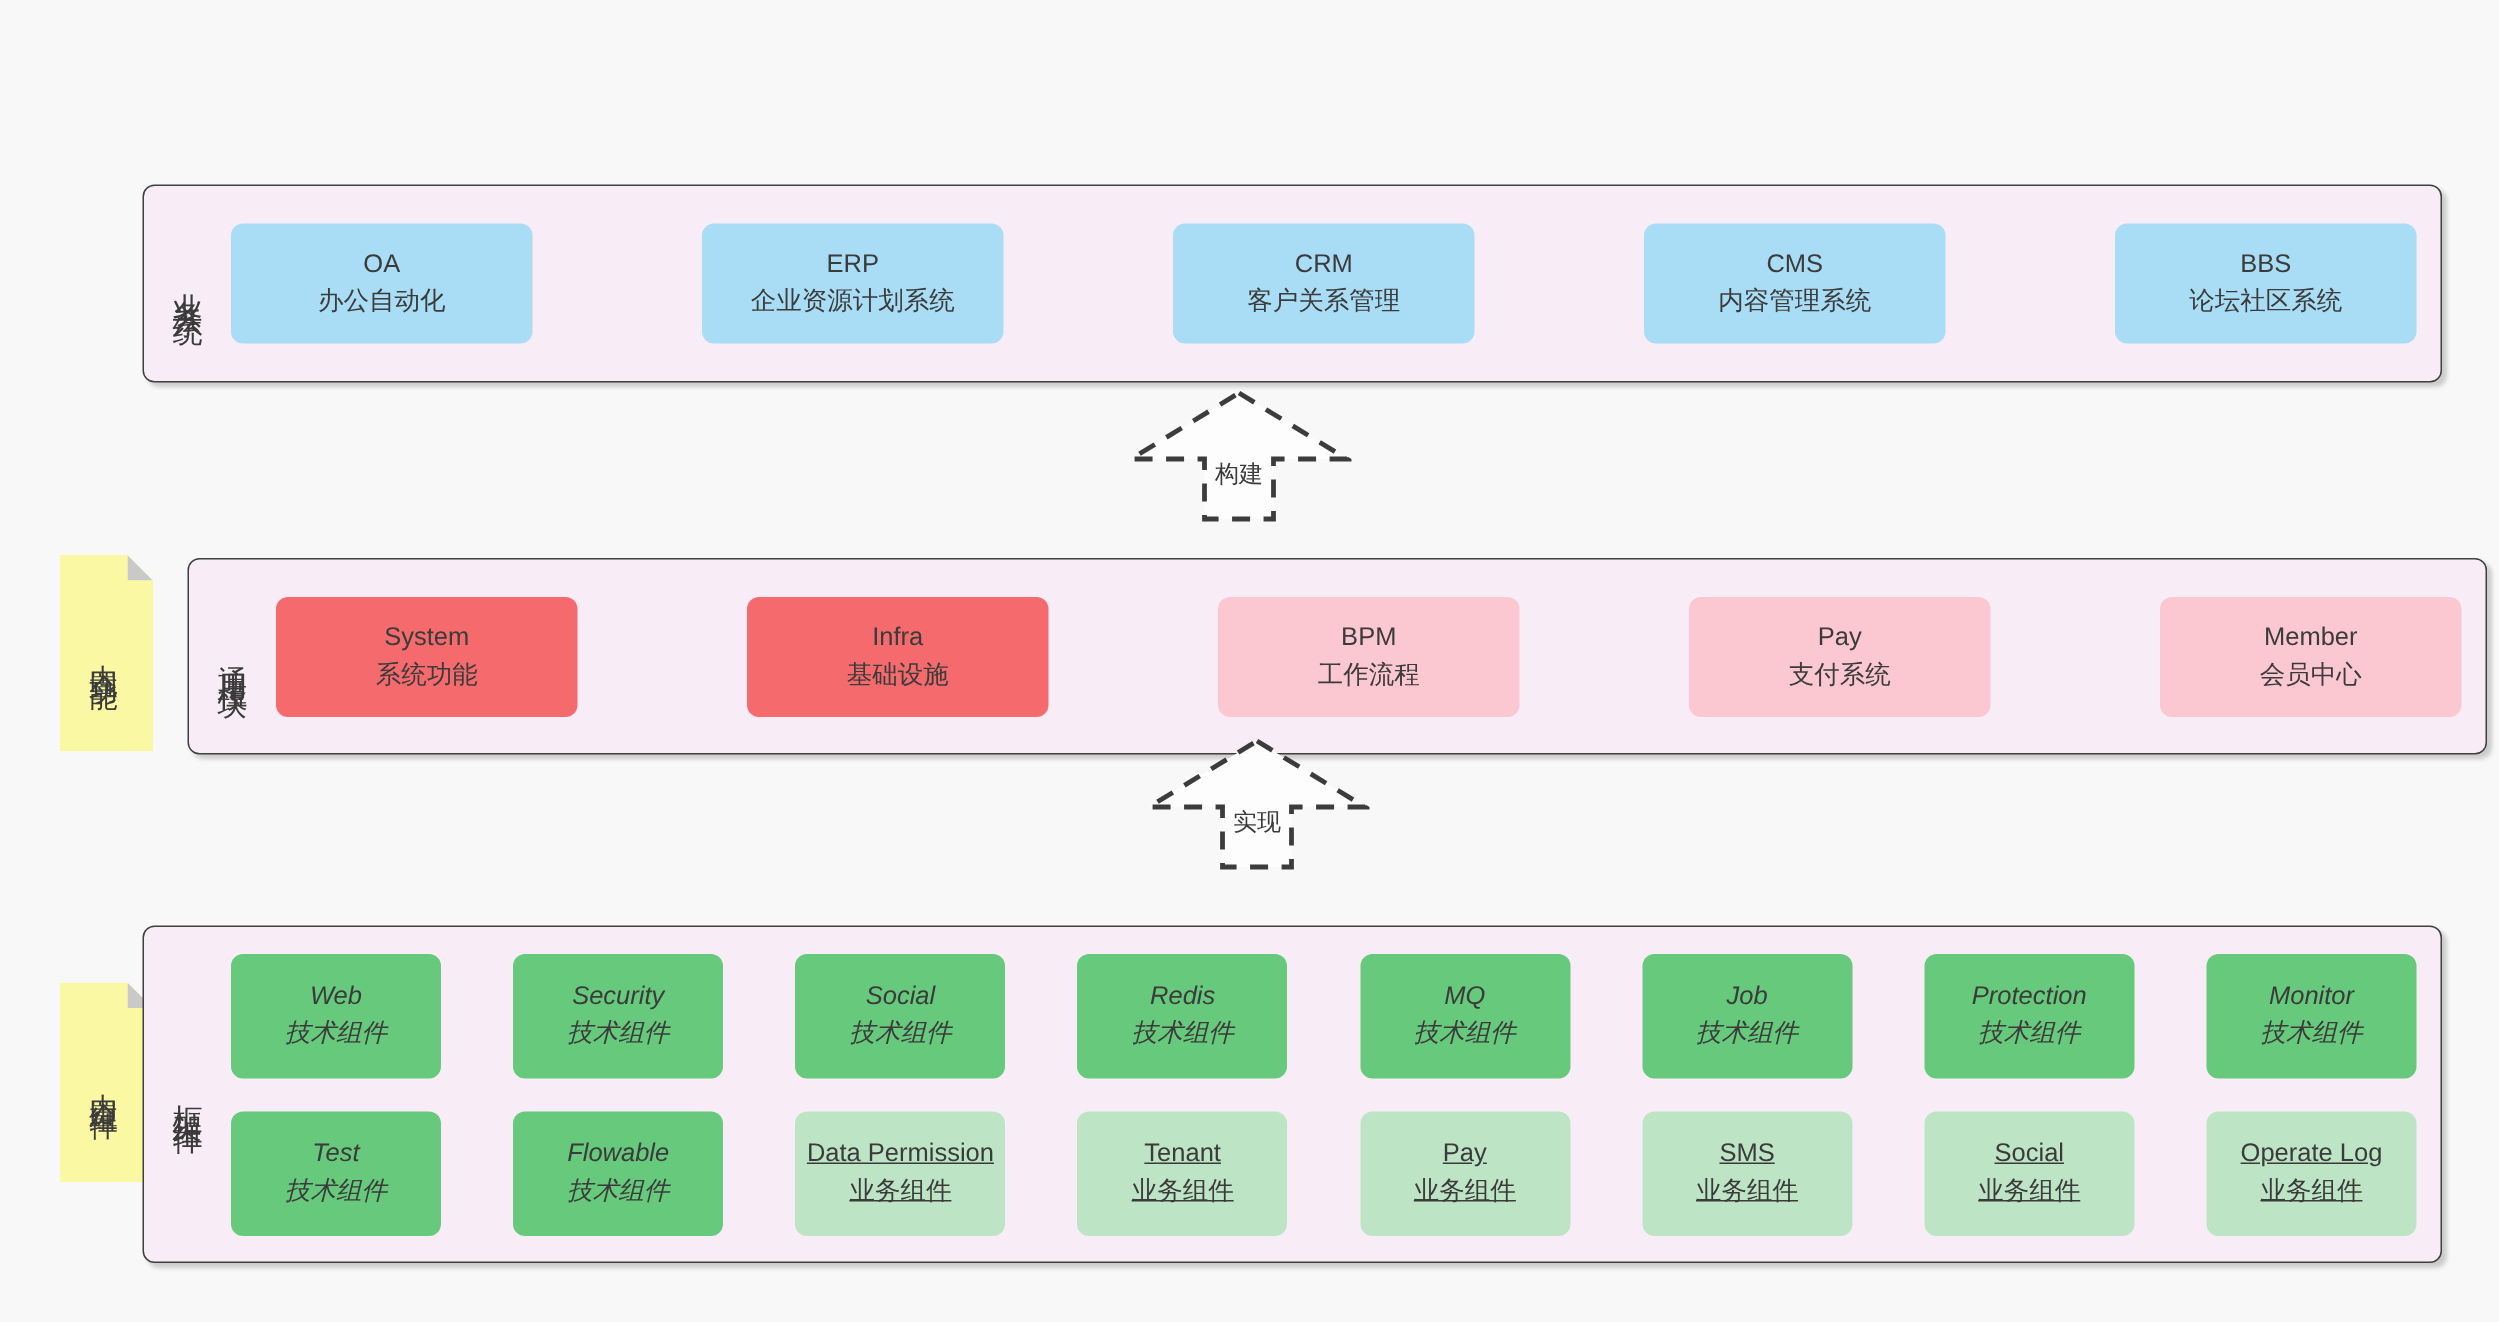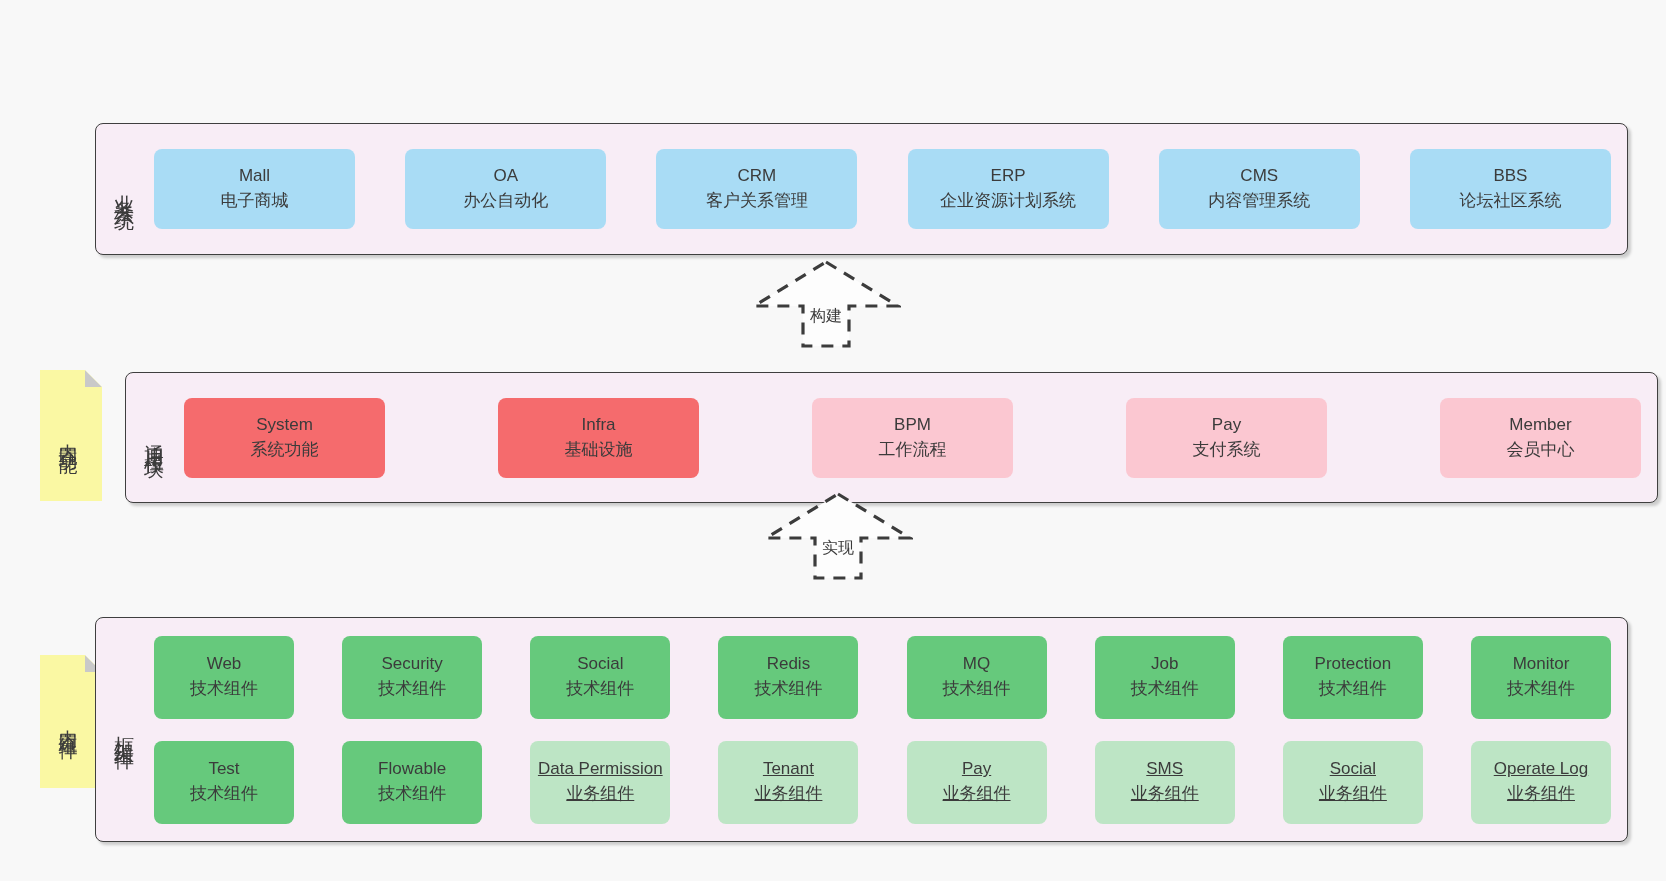--- a/index.html
+++ b/index.html
@@ -47,21 +47,21 @@
   .box{
     height:80px;width:201px;
     border-radius:8px;
     display:flex;flex-direction:column;align-items:center;justify-content:center;
     text-align:center;font-size:17px;line-height:1.45;color:var(--text);
   }
   .cols-8 .box{width:140px;height:83px;}
   .blue{background:var(--blue);}
   .red{background:var(--red);}
   .pink{background:var(--pink);justify-content:center;}
-  .green{background:var(--green);}
+  .green{background:var(--green);font-style:italic;}
   .light-green{background:var(--light-green);text-decoration:underline;}
 
   
   .sticky{
     position:absolute;left:40px;width:62px;
     background:var(--sticky-yellow);
     clip-path:polygon(0 0,calc(100% - 17px) 0,100% 17px,100% 100%,0 100%);
     z-index:0;
     display:flex;align-items:center;justify-content:center;
   }
@@ -104,34 +104,30 @@
       <polygon points="0,0 17,17 0,17" fill="#c9c9c9"></polygon>
     </svg>
     <span class="sticky-text">内置组件</span>
   </div>
 
   <section class="panel panel-business">
     <div class="side-label">业务系统</div>
     <div class="rows">
       <div class="row cols-6">
         <div class="box blue">
-          <span>Mall</span>
-          <span>电子商城</span>
-        </div>
-        <div class="box blue">
           <span>OA</span>
           <span>办公自动化</span>
         </div>
         <div class="box blue">
+          <span>ERP</span>
+          <span>企业资源计划系统</span>
+        </div>
+        <div class="box blue">
           <span>CRM</span>
           <span>客户关系管理</span>
-        </div>
-        <div class="box blue">
-          <span>ERP</span>
-          <span>企业资源计划系统</span>
         </div>
         <div class="box blue">
           <span>CMS</span>
           <span>内容管理系统</span>
         </div>
         <div class="box blue">
           <span>BBS</span>
           <span>论坛社区系统</span>
         </div>
       </div>

